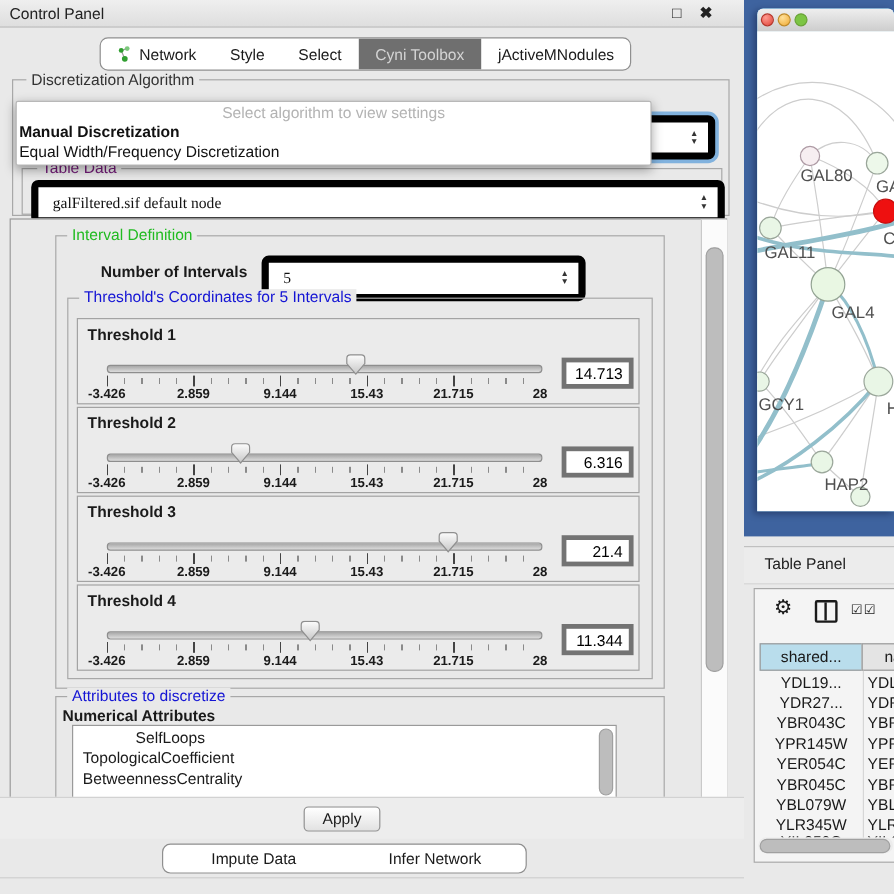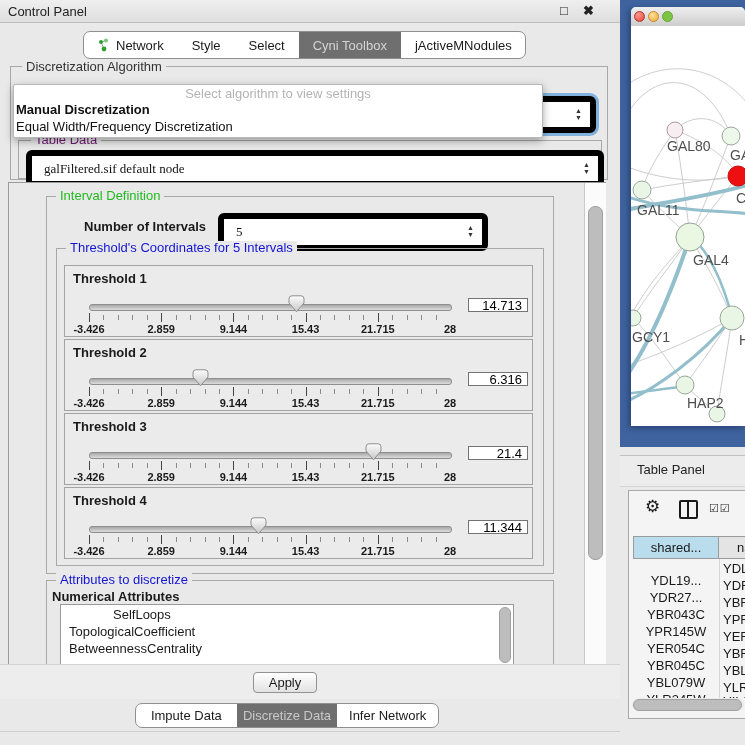--- a/index.html
+++ b/index.html
@@ -30,21 +30,21 @@
   .thp{left:64px;width:467px;height:70px;background:#ebebeb;border:1px solid #a3a3a3;}
   .thl{position:absolute;left:8px;top:5px;font-weight:bold;font-size:13px;}
   .track{position:absolute;left:24px;top:38px;width:361px;height:5px;border:1px solid #8e8e8e;border-radius:3px;background:linear-gradient(#a8a8a8,#dcdcdc);}
   .thumb{position:absolute;top:29px;}
   .ticks{position:absolute;left:24px;top:47px;width:361px;height:9px;
          background-image:repeating-linear-gradient(90deg,#444 0 1px,transparent 1px 72.2px),
                           repeating-linear-gradient(90deg,#8a8a8a 0 1px,transparent 1px 14.44px);
          background-size:362px 9px,362px 5px;background-repeat:no-repeat;background-position:0 0,0 2px;}
   .tlabels{position:absolute;left:24px;top:57px;width:361px;height:12px;font-weight:bold;font-size:11px;color:#1a1a1a;}
   .tlabels span{position:absolute;transform:translateX(-50%);white-space:nowrap;}
-  .valbox{position:absolute;left:403px;top:32px;width:60px;height:14px;border:1px solid #737373;background:#fff;
+  .valbox{position:absolute;left:403px;top:32px;width:60px;height:26px;border:4px solid #737373;background:#fff;
           text-align:right;padding:0 5px 0 0;font:13px "Liberation Sans",sans-serif;box-sizing:border-box;}
   
   .listbox{left:60px;top:604px;width:452px;height:60px;background:#fff;border:1px solid #9a9a9a;overflow:hidden;}
   .li{position:absolute;left:8px;font-size:13px;height:17px;}
   
   .btn{border:1px solid #929292;border-radius:4px;background:linear-gradient(#fff,#e2e2e2);text-align:center;font-size:13px;}
   .btabbar{left:135px;top:703px;width:302px;height:23px;background:#fff;border:1px solid #8f8f8f;border-radius:7px;display:flex;overflow:hidden;z-index:6;}
   .btab{display:flex;align-items:center;justify-content:center;font-size:13px;flex:1;white-space:nowrap;}
   .btab.sel{background:#6f6f6f;color:#c9c9c9;}
   
@@ -53,21 +53,21 @@
   .mactb{position:absolute;left:0;top:0;width:114px;height:19px;background:linear-gradient(#efefef,#cdcdcd);border-bottom:1px solid #9a9a9a;border-radius:5px 5px 0 0;}
   .light{position:absolute;top:4px;width:11px;height:11px;border-radius:50%;box-sizing:border-box;}
   .canvas{position:absolute;left:0;top:19px;width:114px;height:400px;background:#fff;overflow:hidden;}
   .nlabel{position:absolute;font-size:14px;color:#4f4f4f;white-space:nowrap;}
   
   .tp-bar{left:620px;top:455px;width:125px;height:30px;background:#ececec;border-top:1px solid #c0c0c0;border-bottom:1px solid #d5d5d5;}
   .tp-title{left:637px;top:462px;font-size:13px;color:#222;}
   .tframe{left:628px;top:490px;width:117px;height:227px;background:#f4f4f4;border:1px solid #a8a8a8;overflow:hidden;}
   .hcell{position:absolute;top:45px;height:23px;box-sizing:border-box;border:1px solid #9a9a9a;font-size:13px;text-align:center;line-height:21px;}
   .trow{position:absolute;left:0;width:220px;height:17px;font-size:13px;}
-  .c1{position:absolute;left:4px;width:86px;text-align:center;margin-top:12px;}
+  .c1{position:absolute;left:4px;width:86px;text-align:center;}
   .c2{position:absolute;left:94px;width:120px;}
   .coldiv{position:absolute;left:90px;top:68px;width:1px;height:140px;background:#d6d6d6;}
   .colicon{position:absolute;width:15px;height:15px;border:2px solid #1a1a1a;border-radius:2px;}
   .colicon:after{content:"";position:absolute;left:6px;top:0;width:2px;height:15px;background:#1a1a1a;}
   .scrollthumb{background:#bdbdbd;border:1px solid #a0a0a0;border-radius:7px;}
 </style>
 </head>
 <body>
 
 <svg width="0" height="0" style="position:absolute">
@@ -241,23 +241,20 @@
   <div class="abs scrollthumb" style="right:2px;top:2px;width:10px;height:54px;"></div>
 </div>
 
 <div class="abs" style="left:0;top:664px;width:620px;height:34px;background:#ededed;border-top:1px solid #d2d2d2;z-index:5;">
   <div class="abs btn" style="left:253px;top:7px;width:62px;height:19px;line-height:19px;">Apply</div>
 </div>
 
 <div class="abs btabbar">
   <div class="btab">
       <span>Impute Data</span>
-    </div>
-  <div class="btab sel">
-      <span>Discretize Data</span>
     </div>
   <div class="btab">
       <span>Infer Network</span>
     </div>
 </div>
 <div class="abs" style="left:0;top:731px;width:620px;height:1px;background:#cfcfcf;"></div>
 
 <div class="abs desktop"></div>
 <div class="abs macwin">
   <div class="mactb">

